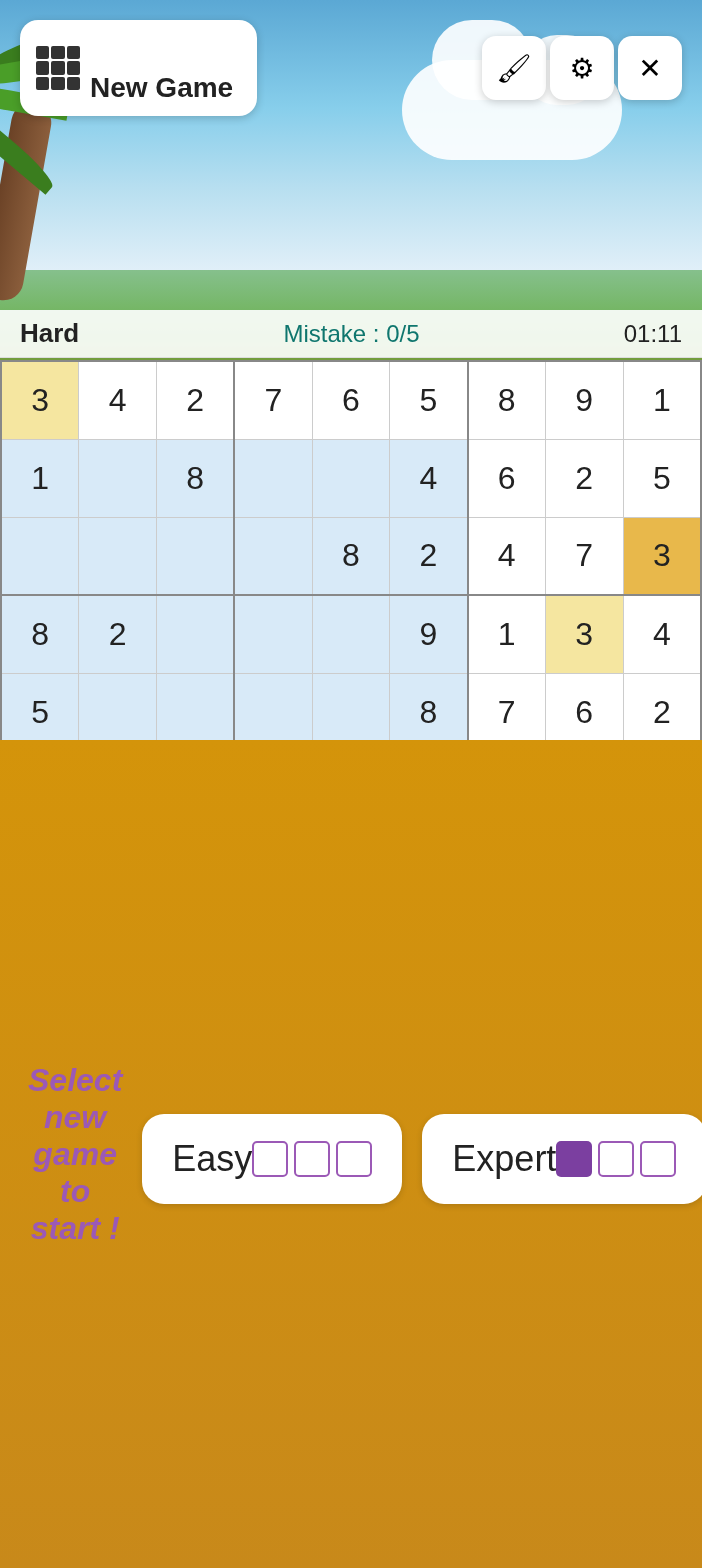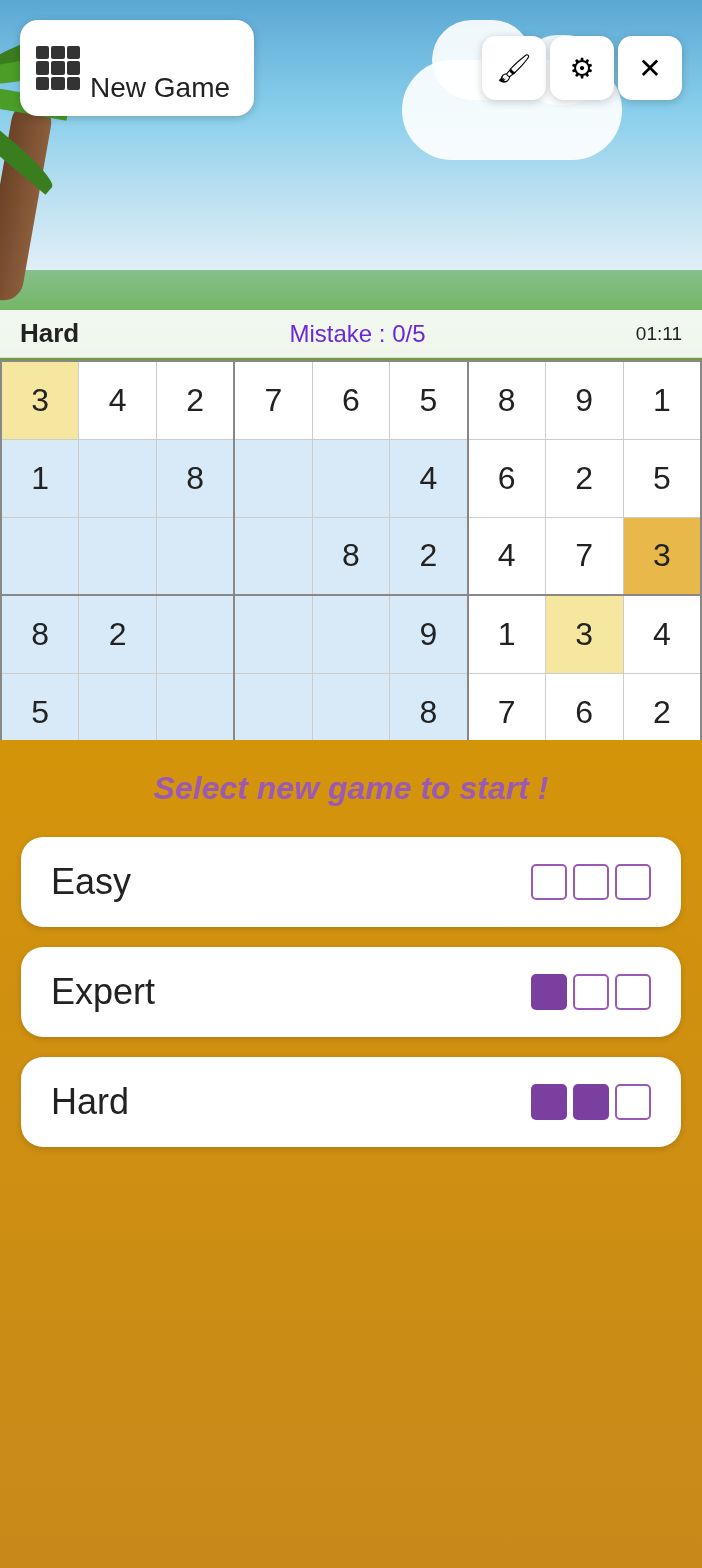--- a/index.html
+++ b/index.html
@@ -112,21 +112,21 @@
       grid-template-columns: repeat(3, 1fr);
       gap: 2px;
     }
     .grid-cell {
       background: #333;
       border-radius: 2px;
     }
 
     .new-game-text {
       font-size: 28px;
-      font-weight: normal;
+      font-weight: bold;
       color: #222;
       margin-top: 40px;
     }
 
     .top-right-icons {
       display: flex;
       gap: 4px;
     }
 
     .icon-btn {
@@ -157,25 +157,25 @@
     }
 
     .status-difficulty {
       font-size: 26px;
       font-weight: bold;
       color: #222;
     }
 
     .status-mistakes {
       font-size: 24px;
-      color: #6d28d9;
+      color: #0f766e;
     }
 
     .status-timer {
-      font-size: 19px;
+      font-size: 24px;
       color: #222;
       font-weight: 500;
     }
 
     
     .sudoku-grid {
       position: absolute;
       top: 360px; left: 0;
       width: 702px;
       z-index: 5;
@@ -230,23 +230,23 @@
 
     
     .overlay-panel {
       position: absolute;
       top: 740px; left: 0;
       width: 702px;
       height: 828px;
       background: linear-gradient(180deg, #D4940A 0%, #C8891A 100%);
       z-index: 20;
       display: flex;
-      flex-direction: column;
-      align-items: center;
-      padding: 30px 17px 20px;
+      flex-direction: row;
+      align-items: center;
+      padding: 30px 28px 20px;
       gap: 20px;
     }
 
     .select-prompt {
       font-size: 32px;
       font-weight: bold;
       color: #9B59B6;
       font-style: italic;
       text-align: center;
       margin-bottom: 10px;

